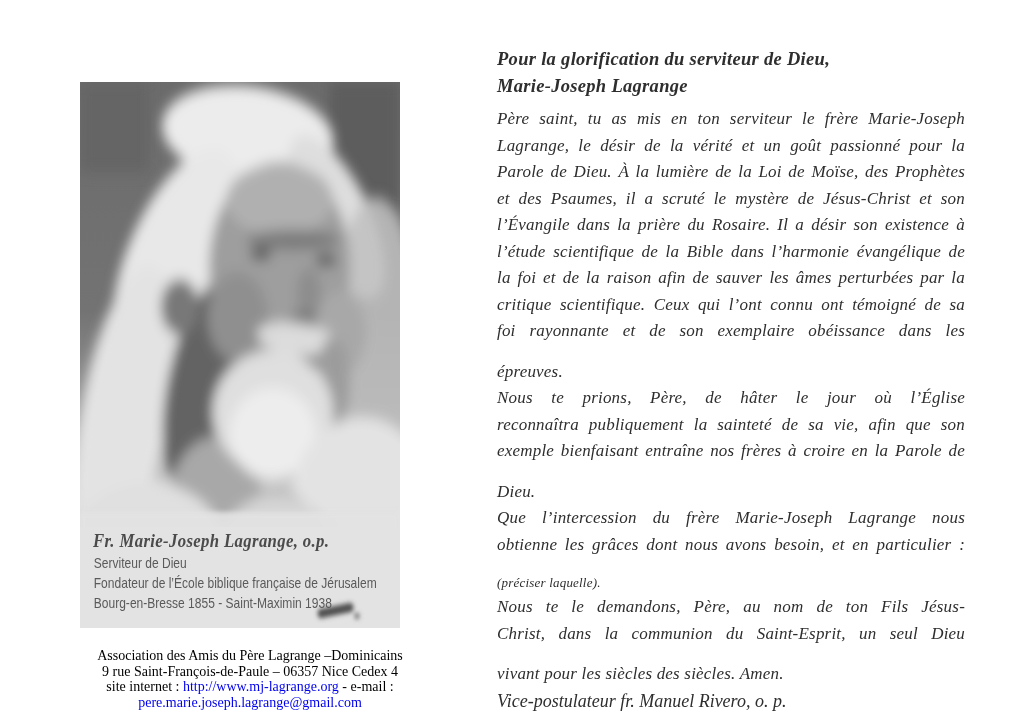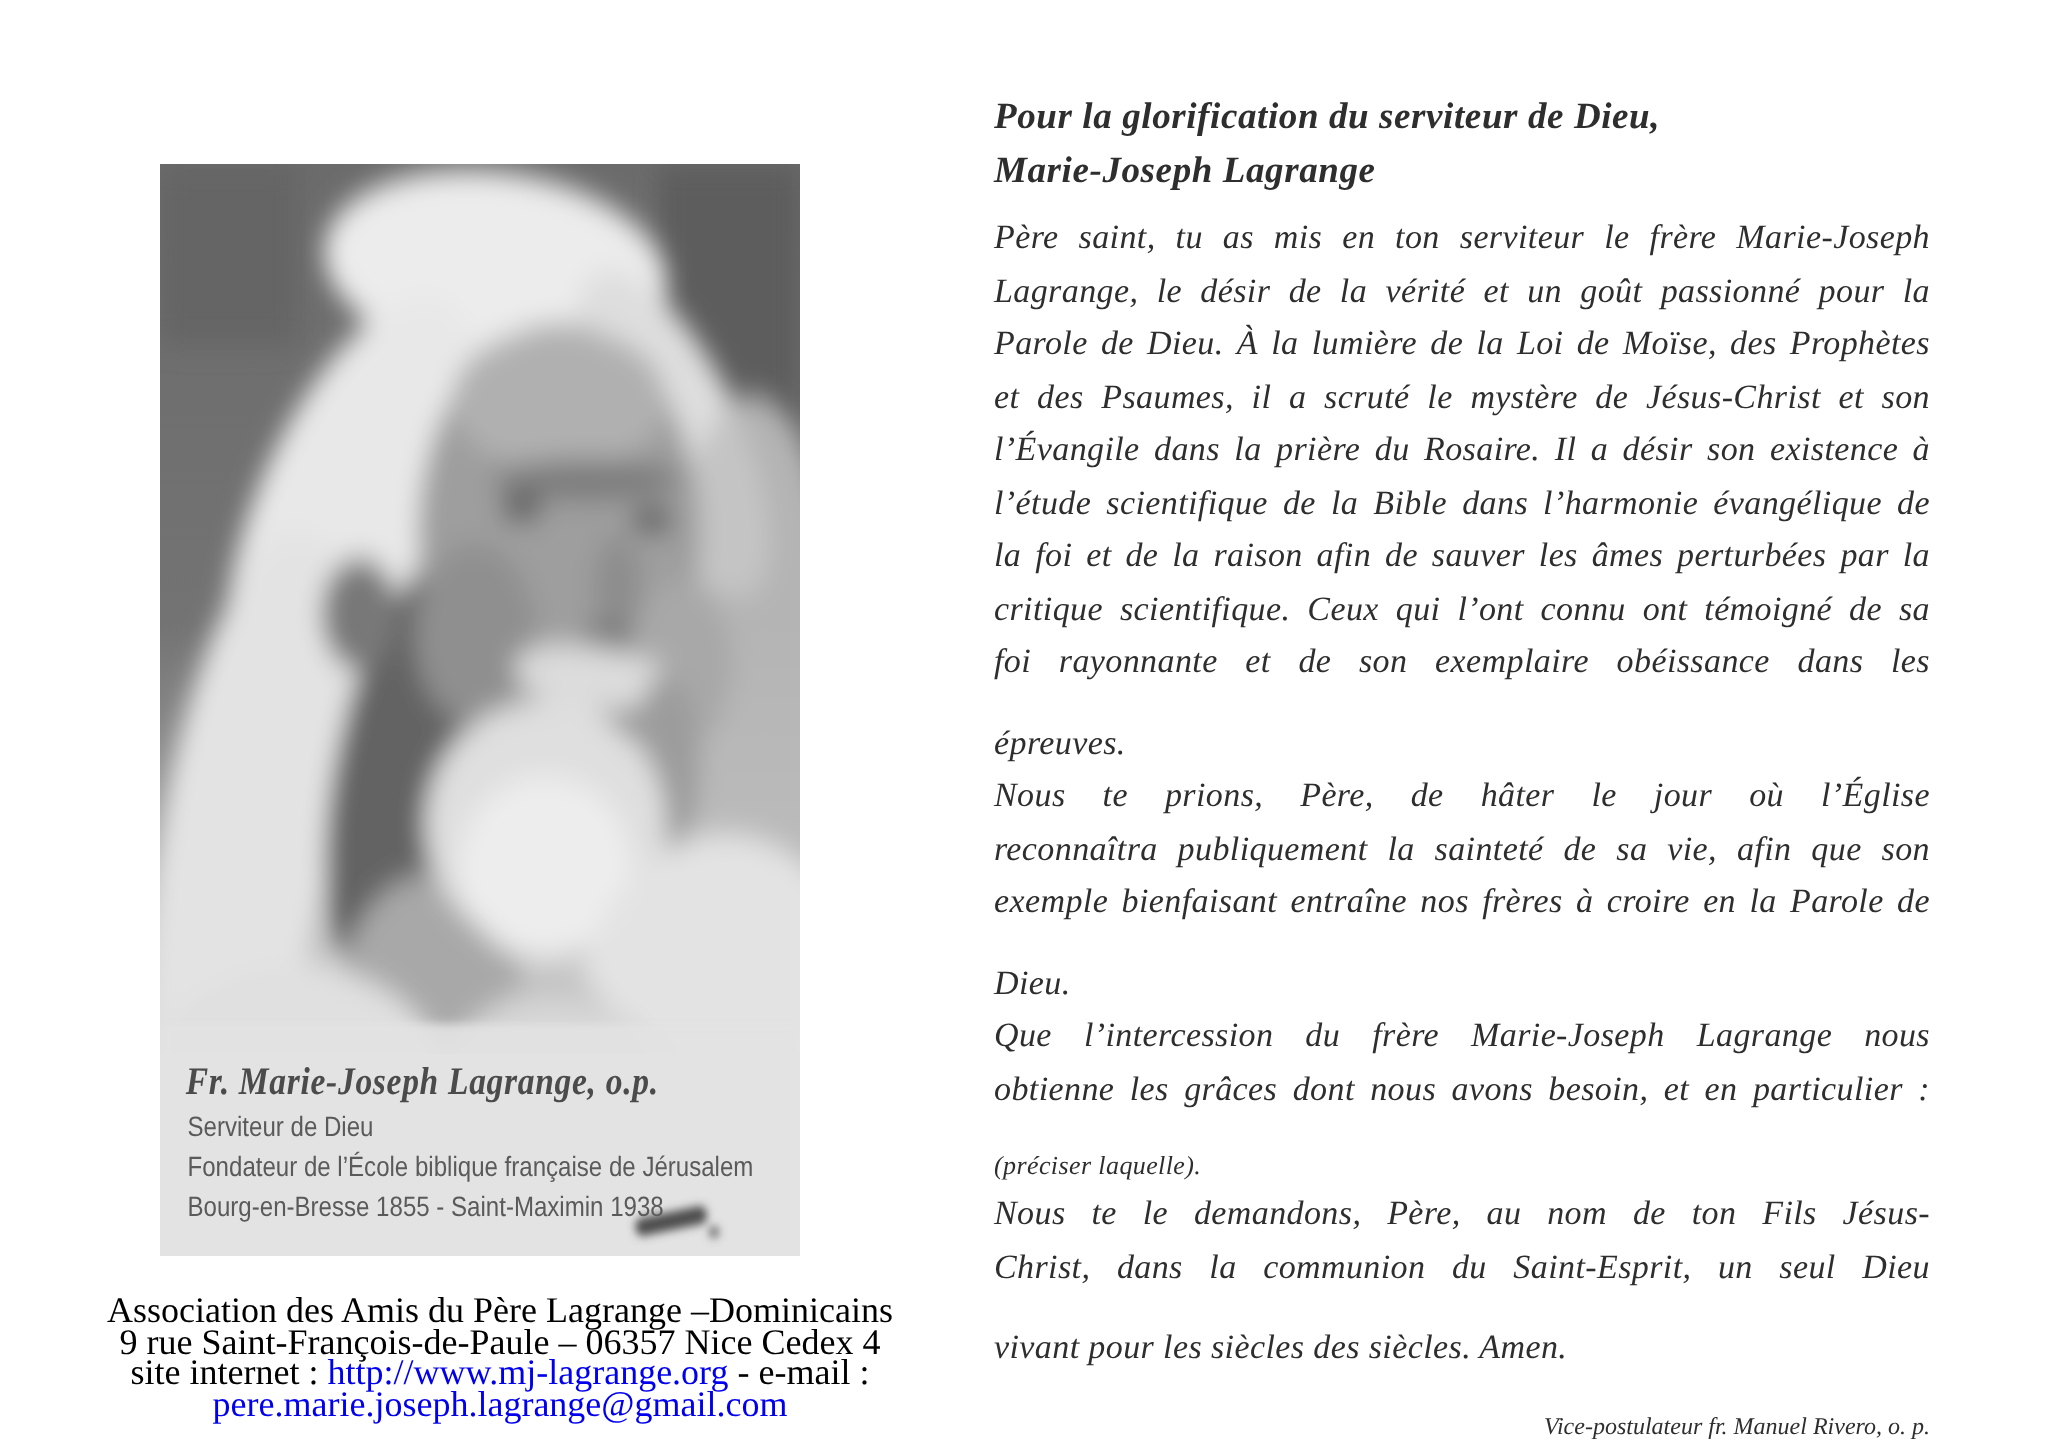--- a/index.html
+++ b/index.html
@@ -18,25 +18,25 @@
   
   #prayer { position:absolute; left:497px; top:46px; width:468px; color:var(--ink);
             font-family:"Liberation Serif", serif; font-style:italic; }
   #prayer .title { font-size:18.5px; font-weight:600;
                    line-height:27px; letter-spacing:0.3px; }
   #prayer .body { margin-top:6px; }
   .pline { font-size:17px; line-height:26.5px; letter-spacing:0.2px; white-space:nowrap; }
   .pline.just { white-space:normal; text-align:justify; text-align-last:justify; }
   .pline.left { text-align:left;margin-top:14px; }
   .pline.small { font-size:13px; line-height:22px;font-style:italic; }
-  #signature { margin-top:16px; text-align:right; font-size:12px; line-height:18px; }
+  #signature { margin-top:4px; text-align:left; font-size:18px; line-height:18px; }
 
   
   #footer { position:absolute; left:0; top:648px; width:500px; text-align:center;
-            font-family:"Liberation Serif", serif; font-size:18px; line-height:15.5px;
+            font-family:"Liberation Serif", serif; font-size:14px; line-height:15.5px;
             color:#000; font-style:normal; }
   #footer a { color:var(--link); cursor:pointer; }
 </style>
 </head>
 <body>
 
 <div id="page">
 
   <div id="photo">
     <svg viewBox="0 0 372 546" preserveAspectRatio="none">

